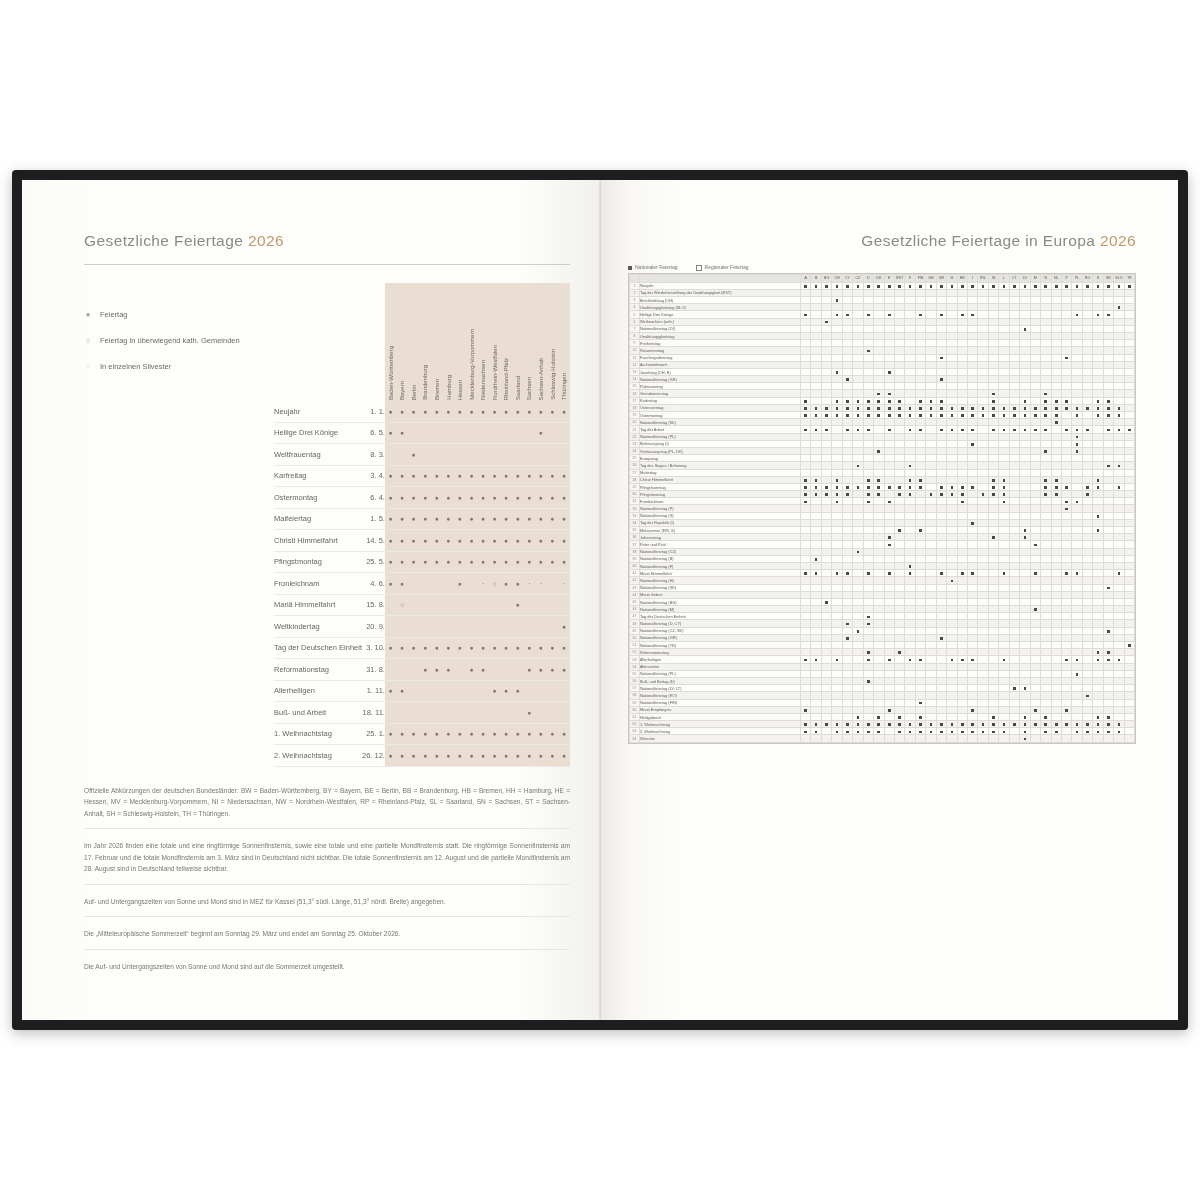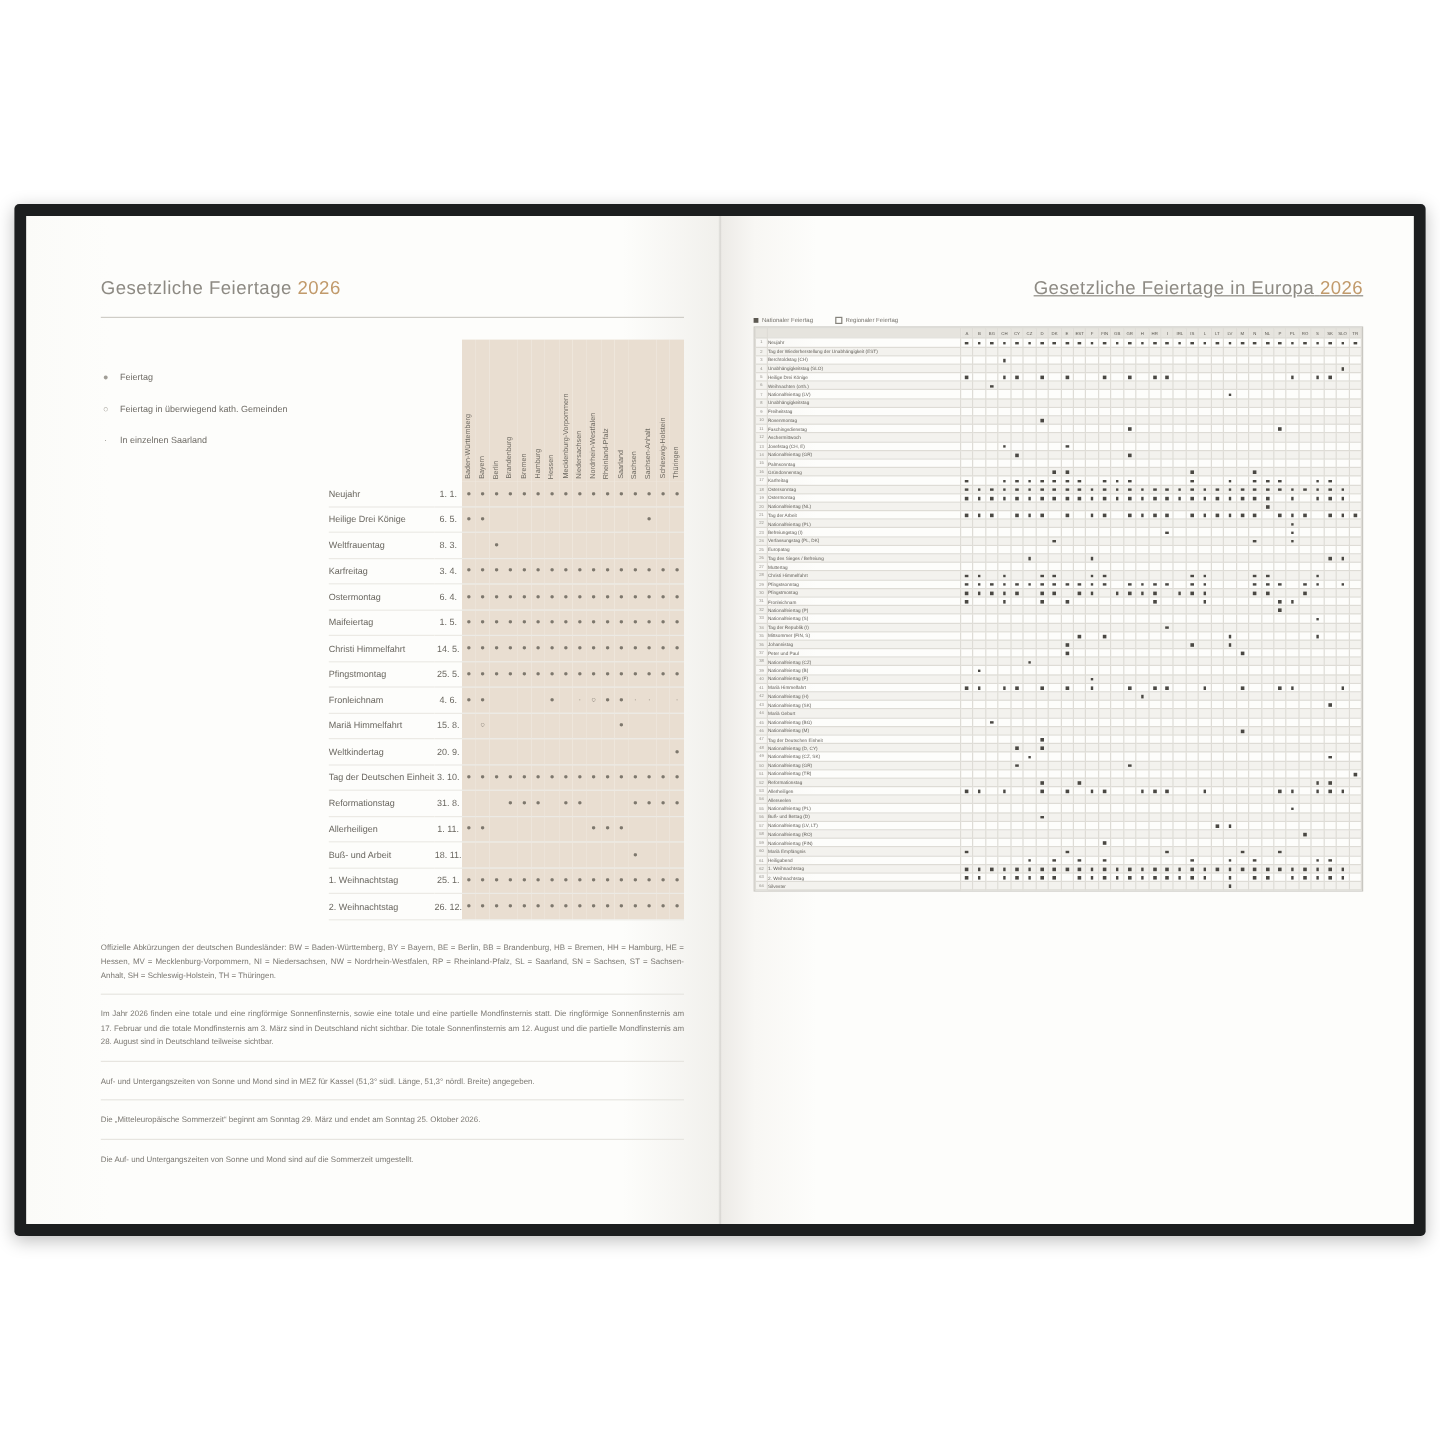--- a/index.html
+++ b/index.html
@@ -38,21 +38,21 @@
     position:absolute;left:50%;top:0;bottom:0;width:2px;margin-left:-1px;
     background:rgba(0,0,0,.07);
   }
 
   
   .title{
     font-size:15.5px;letter-spacing:.4px;color:#8d8a83;font-weight:400;
     margin:0 0 14px 0;white-space:nowrap;
   }
   .title .yr{color:#c19a6b;}
-  .title-right{text-align:right;text-decoration:underline;}
+  .title-right{text-align:right;}
   .rule{height:1px;background:#cfcdc7;margin:0 0 18px 0;}
 
   
   .left-top{display:flex;align-items:flex-start;}
   .legend{width:190px;padding-top:26px;}
   .legend-row{display:flex;gap:8px;margin-bottom:15px;}
   .legend-mark{color:#a09d96;font-size:7.5px;line-height:11px;width:8px;flex:none;text-align:center;}
   .legend-txt{font-size:7.5px;line-height:11px;color:#6f6c66;}
 
   .grid-wrap{flex:1;position:relative;}
@@ -61,21 +61,21 @@
   .hdr-cell{
     height:118px;vertical-align:bottom;
     background:#e9ded1;
   }
   .hdr-cell span{
     display:inline-block;
     writing-mode:vertical-rl;transform:rotate(180deg);
     font-size:6px;color:#6b675f;white-space:nowrap;padding-bottom:4px;
   }
   .row-name{padding:0 8px 0 0;font-size:7.5px;color:#6a6760;white-space:nowrap;height:20.5px;}
-  .row-date{padding:0 10px 0 0;font-size:7.5px;color:#6a6760;text-align:center;white-space:nowrap;}
+  .row-date{padding:0 10px 0 0;font-size:7.5px;color:#6a6760;text-align:right;white-space:nowrap;}
   .cell{background:#e9ded1;text-align:center;font-size:6.5px;color:#7d776d;width:18px;}
   .cell.band{background:#e9ded1;}
   .rowline td{border-bottom:1px solid #eceae5;}
 
   .notes{margin-top:18px;}
   .note{
     font-size:6.6px;line-height:11.5px;color:#7b7872;
     text-align:justify;margin:0 0 11px 0;
     padding-bottom:9px;border-bottom:1px solid #e7e5e0;
   }
@@ -117,21 +117,21 @@
             <div class="legend-row">
               <div class="legend-mark">●</div>
               <div class="legend-txt">Feiertag</div>
             </div>
             <div class="legend-row">
               <div class="legend-mark">○</div>
               <div class="legend-txt">Feiertag in überwiegend kath. Gemeinden</div>
             </div>
             <div class="legend-row">
               <div class="legend-mark">·</div>
-              <div class="legend-txt">In einzelnen Saarland</div>
+              <div class="legend-txt">In einzelnen Silvester</div>
             </div>
           </div>
 
           <div class="grid-wrap">
             <table class="de-table">
               <thead>
                 <tr id="de-head">
                   <th></th>
                   <th></th>
                 <th class="hdr-cell"><span>Baden-Württemberg</span></th>

